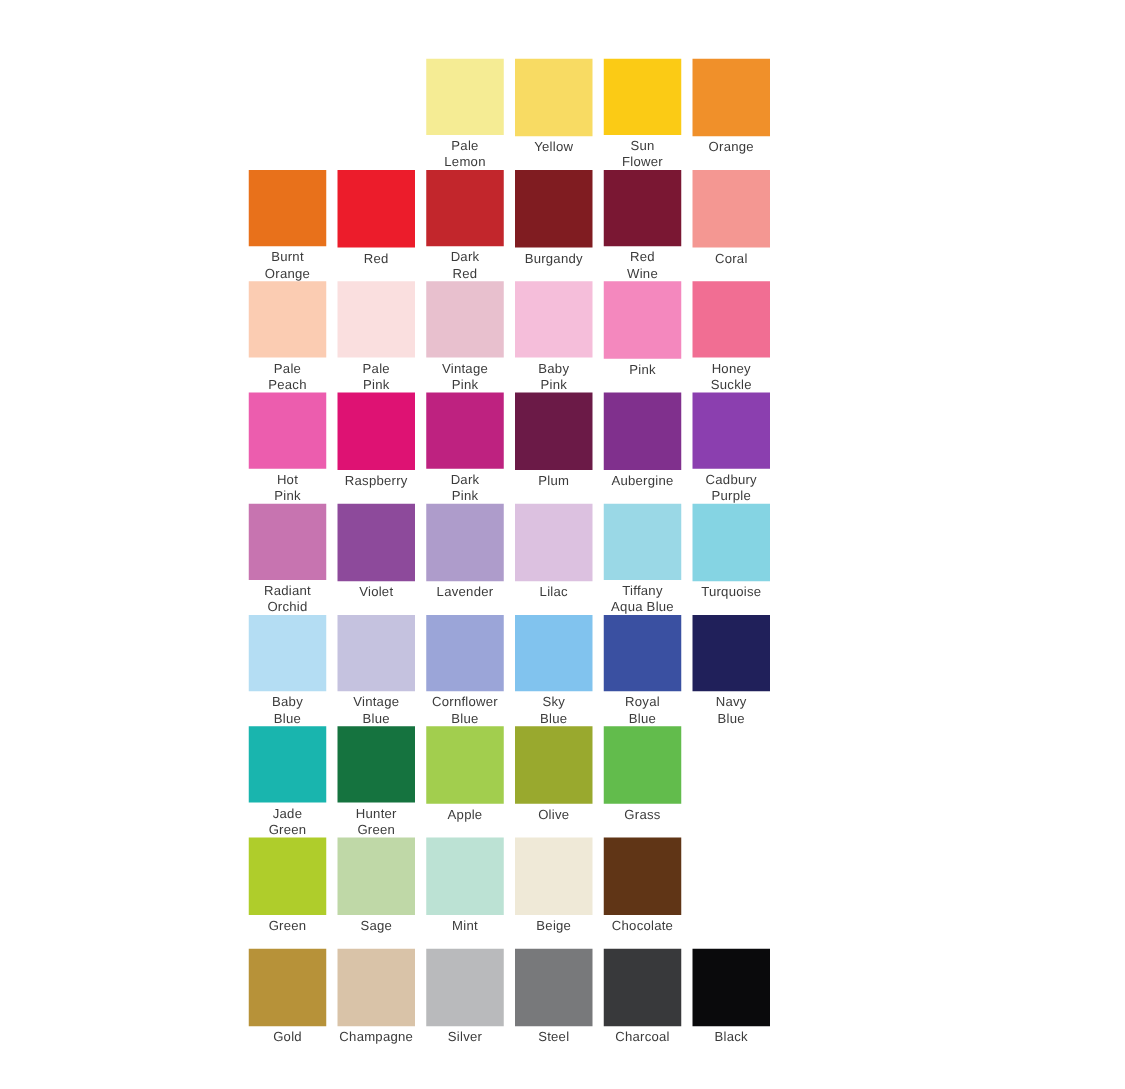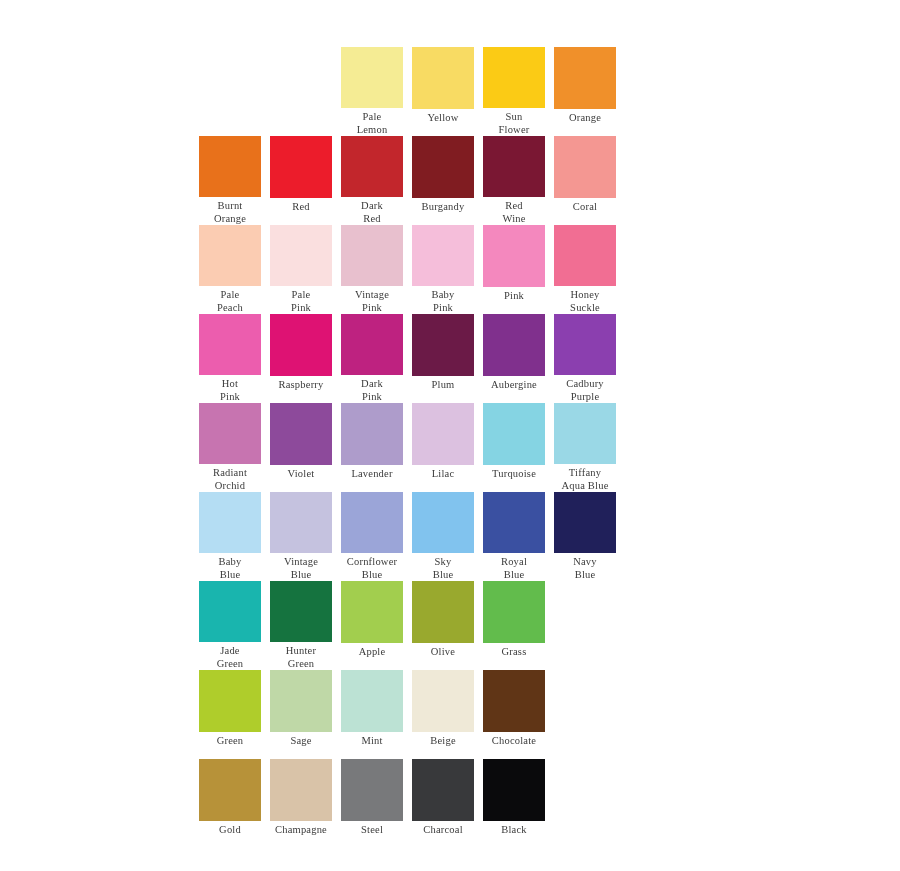--- a/index.html
+++ b/index.html
@@ -45,21 +45,21 @@
   .swatch-chip {
     width: 62px;
     height: 62px;
     display: block;
   }
   .swatch-label {
     display: block;
     width: 86px;
     margin-top: 3px;
     text-align: center;
-    font-family: Liberation Serif, serif;
+    font-family: Liberation Sans, sans-serif;
     font-size: 10.5px;
     line-height: 12.5px;
     letter-spacing: 0.2px;
     color: #3b3b3b;
     white-space: pre-line;
     word-spacing: 0px;
   }
 </style>
 </head>
 <body>
@@ -195,28 +195,28 @@
         </div>
         <div class="swatch-cell">
           <span class="swatch-chip" style="background: rgb(174, 156, 203);"></span>
           <span class="swatch-label">Lavender</span>
         </div>
         <div class="swatch-cell">
           <span class="swatch-chip" style="background: rgb(220, 193, 224);"></span>
           <span class="swatch-label">Lilac</span>
         </div>
         <div class="swatch-cell">
-          <span class="swatch-chip" style="background: rgb(133, 212, 227);"></span>
-          <span class="swatch-label">Turquoise</span>
-        </div>
-        <div class="swatch-cell">
           <span class="swatch-chip" style="background: rgb(154, 216, 230);"></span>
           <span class="swatch-label">Tiffany
 Aqua Blue</span>
         </div>
+        <div class="swatch-cell">
+          <span class="swatch-chip" style="background: rgb(133, 212, 227);"></span>
+          <span class="swatch-label">Turquoise</span>
+        </div>
       </div>
       <div class="swatch-row">
         <div class="swatch-cell">
           <span class="swatch-chip" style="background: rgb(180, 221, 243);"></span>
           <span class="swatch-label">Baby
 Blue</span>
         </div>
         <div class="swatch-cell">
           <span class="swatch-chip" style="background: rgb(197, 194, 223);"></span>
           <span class="swatch-label">Vintage
@@ -290,20 +290,24 @@
         </div>
       </div>
       <div class="swatch-row">
         <div class="swatch-cell">
           <span class="swatch-chip" style="background: rgb(183, 146, 57);"></span>
           <span class="swatch-label">Gold</span>
         </div>
         <div class="swatch-cell">
           <span class="swatch-chip" style="background: rgb(217, 195, 168);"></span>
           <span class="swatch-label">Champagne</span>
+        </div>
+        <div class="swatch-cell">
+          <span class="swatch-chip" style="background: rgb(185, 186, 188);"></span>
+          <span class="swatch-label">Silver</span>
         </div>
         <div class="swatch-cell">
           <span class="swatch-chip" style="background: rgb(120, 121, 123);"></span>
           <span class="swatch-label">Steel</span>
         </div>
         <div class="swatch-cell">
           <span class="swatch-chip" style="background: rgb(56, 57, 59);"></span>
           <span class="swatch-label">Charcoal</span>
         </div>
         <div class="swatch-cell">

